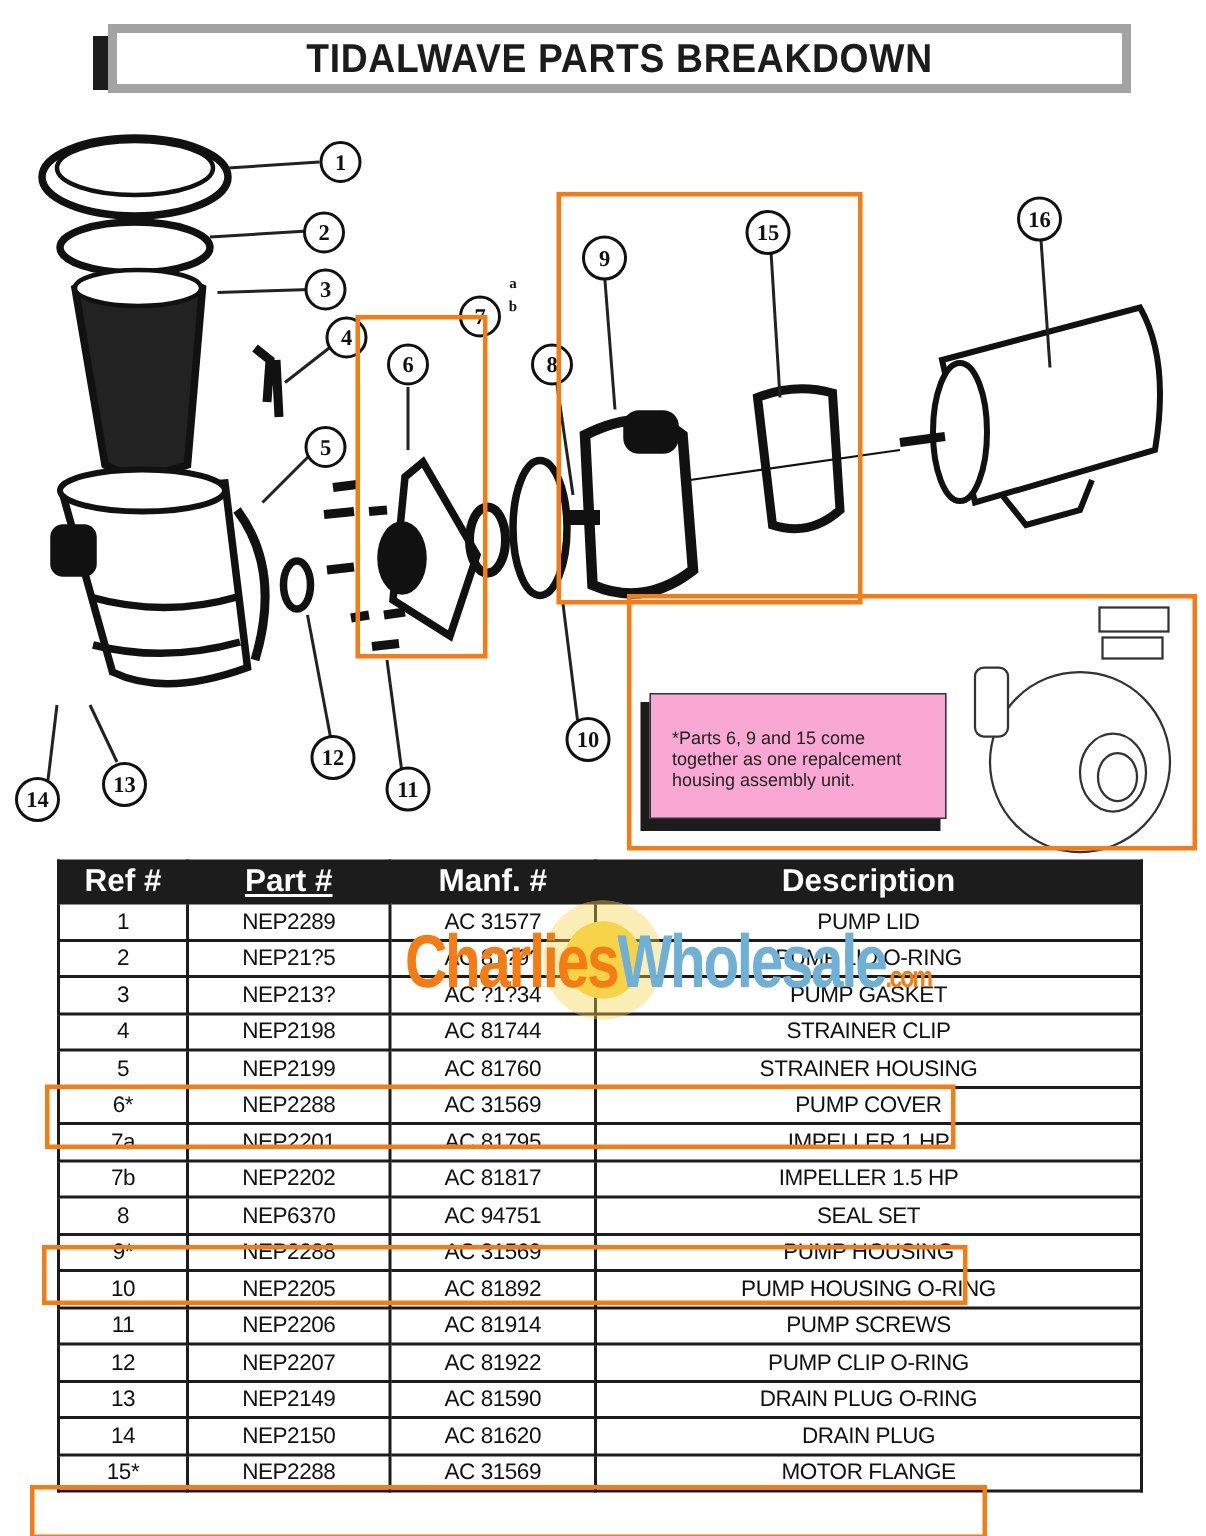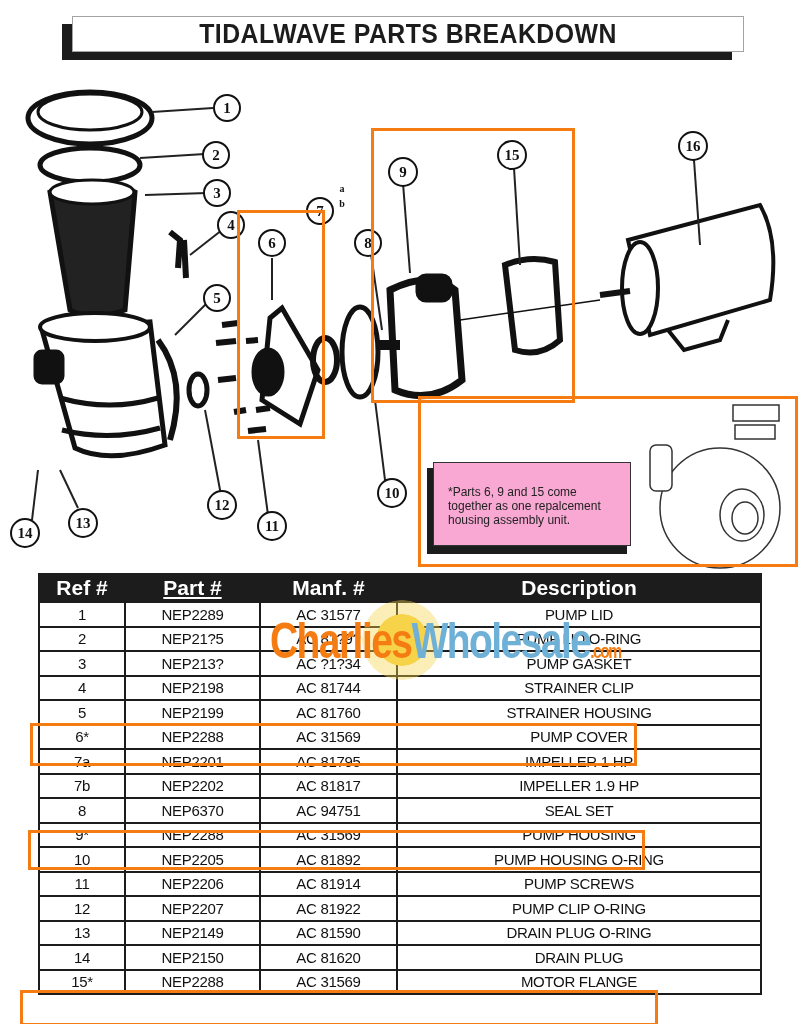--- a/index.html
+++ b/index.html
@@ -1,19 +1,19 @@
 <!DOCTYPE html>
 <html><head>
 <meta charset="utf-8">
 <style>
   html,body{margin:0;padding:0;background:#fff;}
   body{width:804px;height:1024px;position:relative;overflow:hidden;font-family:"Liberation Sans",sans-serif;}
   .title-wrap{position:absolute;left:62px;top:16px;width:682px;height:44px;}
   .title-shadow{position:absolute;left:0;top:8px;width:670px;height:36px;background:#1c1c1c;}
-  .title-box{position:absolute;left:10px;top:0;width:670px;height:34px;background:#fff;border:1px solid #a3a3a3;display:flex;align-items:center;justify-content:center;}
+  .title-box{position:absolute;left:10px;top:0;width:670px;height:34px;background:#fff;border:6px solid #a3a3a3;display:flex;align-items:center;justify-content:center;}
   .title-box span{font-family:"Liberation Sans",sans-serif;font-weight:bold;font-size:27px;letter-spacing:0.5px;color:#1c1c1c;transform:scaleX(0.92);}
   svg.diagram{position:absolute;left:0;top:60px;}
   .callout-label{font-family:"Liberation Serif",serif;font-weight:bold;}
   .note-wrap{position:absolute;left:427px;top:462px;width:210px;height:92px;}
   .note-shadow{position:absolute;left:0;top:6px;width:200px;height:86px;background:#1c1c1c;}
   .note-box{position:absolute;left:6px;top:0;width:198px;height:84px;background:#f9a8d4;border:1px solid #333;box-sizing:border-box;padding:22px 10px 0 14px;font-size:12px;line-height:14px;color:#222;}
   .orange{position:absolute;border:3px solid #f57c12;box-sizing:border-box;pointer-events:none;}
   table.parts{position:absolute;left:38px;top:573px;width:724px;border-collapse:collapse;font-family:"Liberation Sans",sans-serif;font-size:15px;}
   table.parts th{background:#1c1c1c;color:#fff;font-weight:bold;height:24px;font-size:21px;border:2px solid #1c1c1c;}
   table.parts td{border:2px solid #1c1c1c;text-align:center;height:22.5px;padding:0;color:#111;letter-spacing:-0.3px;}
@@ -209,21 +209,21 @@
     <tr>
         <td>7a</td>
         <td>NEP2201</td>
         <td>AC 81795</td>
         <td>IMPELLER 1 HP</td>
       </tr>
     <tr>
         <td>7b</td>
         <td>NEP2202</td>
         <td>AC 81817</td>
-        <td>IMPELLER 1.9 HP</td>
+        <td>IMPELLER 1.5 HP</td>
       </tr>
     <tr>
         <td>8</td>
         <td>NEP6370</td>
         <td>AC 94751</td>
         <td>SEAL SET</td>
       </tr>
     <tr>
         <td>9*</td>
         <td>NEP2288</td>

